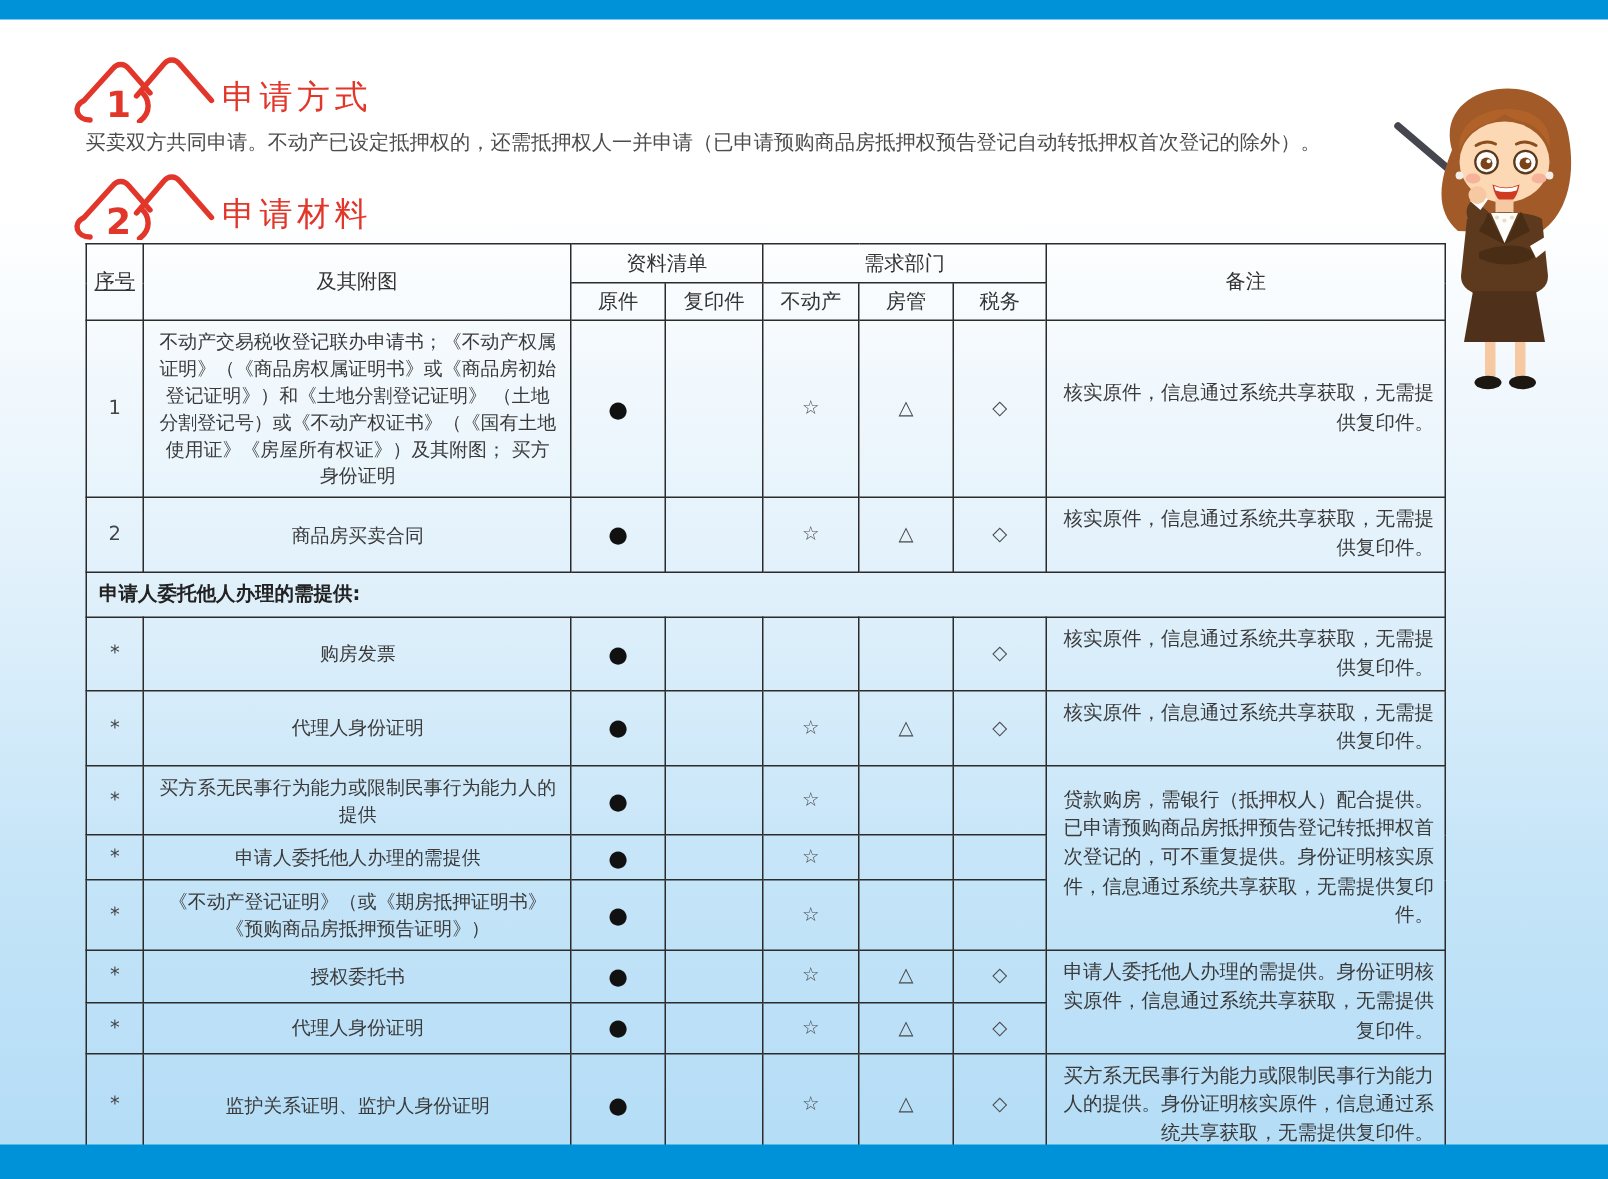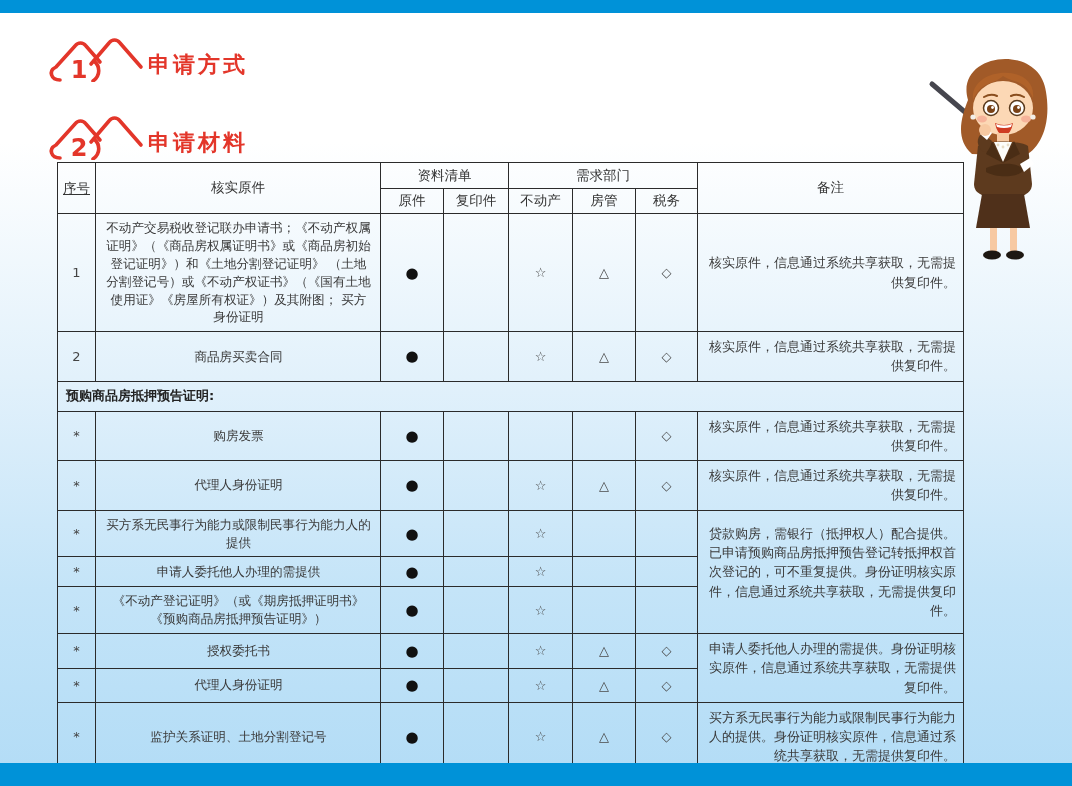--- a/index.html
+++ b/index.html
@@ -19,21 +19,21 @@
   .sec-header { position:absolute; left:46px; display:flex; align-items:flex-end; }
   .sec-header.s1 { top:38px; }
   .sec-header.s2 { top:116px; }
   .roofs { position:relative; width:100px; height:44px; flex:0 0 auto; }
   .roofs svg { position:absolute; left:0; top:0; }
   .roof-num {
     position:absolute; left:20px; top:18px; width:26px; text-align:center;
     font-size:24px; font-weight:bold; color:#e3362a;
   }
   .sec-title {
-    font-size:22px; font-weight:bold; color:#e3362a; letter-spacing:3px;
+    font-size:22px; font-weight:normal; color:#e3362a; letter-spacing:3px;
     padding-bottom:2px; margin-left:2px;
   }
   .intro { position:absolute; left:57px; top:86px; width:880px; font-size:13.5px; color:#4c4c4c; }
 
   
   .tbl-wrap { position:absolute; left:57px; top:162px; width:906px; }
   table { border-collapse:collapse; table-layout:fixed; width:906px; background:transparent; }
   th,td { border:1px solid #2b2b2b; font-weight:normal; vertical-align:middle; }
   thead th { font-size:13.5px; color:#333; text-align:center; padding:3px 2px; }
   thead tr.h1 th { height:26px; }
@@ -65,20 +65,21 @@
           <path d="M14 42 C5 42 2 33 10 29 L29 8 C32 4 37 4 40 8 L54 24"></path>
           <path d="M45 26 L63 5 C66 1 71 1 74 5 L95 29"></path>
           <path d="M48 23 C54 28 55 37 47 43"></path>
         </g>
       </svg>
       <span class="roof-num">1</span>
     </div>
     <div class="sec-title">申请方式</div>
   </div>
 
+  <div class="intro">买卖双方共同申请。不动产已设定抵押权的，还需抵押权人一并申请（已申请预购商品房抵押权预告登记自动转抵押权首次登记的除外）。</div>
 
   <div class="sec-header s2">
     <div class="roofs">
       <svg width="100" height="44" viewBox="0 0 100 44">
         <g fill="none" stroke="#e3362a" stroke-width="3.6" stroke-linecap="round" stroke-linejoin="round">
           <path d="M14 42 C5 42 2 33 10 29 L29 8 C32 4 37 4 40 8 L54 24"></path>
           <path d="M45 26 L63 5 C66 1 71 1 74 5 L95 29"></path>
           <path d="M48 23 C54 28 55 37 47 43"></path>
         </g>
       </svg>
@@ -95,21 +96,21 @@
           <col style="width:63px">
           <col style="width:65px">
         <col style="width:64px">
           <col style="width:63px">
           <col style="width:62px">
           <col style="width:266px">
       </colgroup>
       <thead>
         <tr class="h1">
           <th class="seq-h" rowspan="2">序号</th>
-          <th rowspan="2">核实原件</th>
+          <th rowspan="2">及其附图</th>
           <th colspan="2">资料清单</th>
           <th colspan="3">需求部门</th>
           <th rowspan="2">备注</th>
         </tr>
         <tr class="h2">
           <th>原件</th>
           <th>复印件</th>
           <th>不动产</th>
           <th>房管</th>
           <th>税务</th>
@@ -130,21 +131,21 @@
             <td class="seq-cell">2</td>
             <td class="name-cell">商品房买卖合同</td>
             <td class="sym-cell s-dot">●</td>
             <td class="sym-cell"></td>
             <td class="sym-cell s-star">☆</td>
             <td class="sym-cell s-triangle">△</td>
             <td class="sym-cell s-diamond">◇</td>
             <td class="remark-cell" rowspan="1">核实原件，信息通过系统共享获取，无需提供复印件。</td>
           </tr>
           <tr>
-            <td colspan="8" class="divider-cell">预购商品房抵押预告证明:</td>
+            <td colspan="8" class="divider-cell">申请人委托他人办理的需提供:</td>
           </tr>
           <tr>
             <td class="seq-cell">*</td>
             <td class="name-cell">购房发票</td>
             <td class="sym-cell s-dot">●</td>
             <td class="sym-cell"></td>
             <td class="sym-cell"></td>
             <td class="sym-cell"></td>
             <td class="sym-cell s-diamond">◇</td>
             <td class="remark-cell" rowspan="1">核实原件，信息通过系统共享获取，无需提供复印件。</td>
@@ -201,21 +202,21 @@
             <td class="seq-cell">*</td>
             <td class="name-cell">代理人身份证明</td>
             <td class="sym-cell s-dot">●</td>
             <td class="sym-cell"></td>
             <td class="sym-cell s-star">☆</td>
             <td class="sym-cell s-triangle">△</td>
             <td class="sym-cell s-diamond">◇</td>
           </tr>
           <tr>
             <td class="seq-cell">*</td>
-            <td class="name-cell">监护关系证明、土地分割登记号</td>
+            <td class="name-cell">监护关系证明、监护人身份证明</td>
             <td class="sym-cell s-dot">●</td>
             <td class="sym-cell"></td>
             <td class="sym-cell s-star">☆</td>
             <td class="sym-cell s-triangle">△</td>
             <td class="sym-cell s-diamond">◇</td>
             <td class="remark-cell" rowspan="1">买方系无民事行为能力或限制民事行为能力人的提供。身份证明核实原件，信息通过系统共享获取，无需提供复印件。</td>
           </tr>
           <tr>
             <td class="seq-cell">*</td>
             <td class="name-cell">买方及家庭成员户籍</td>

